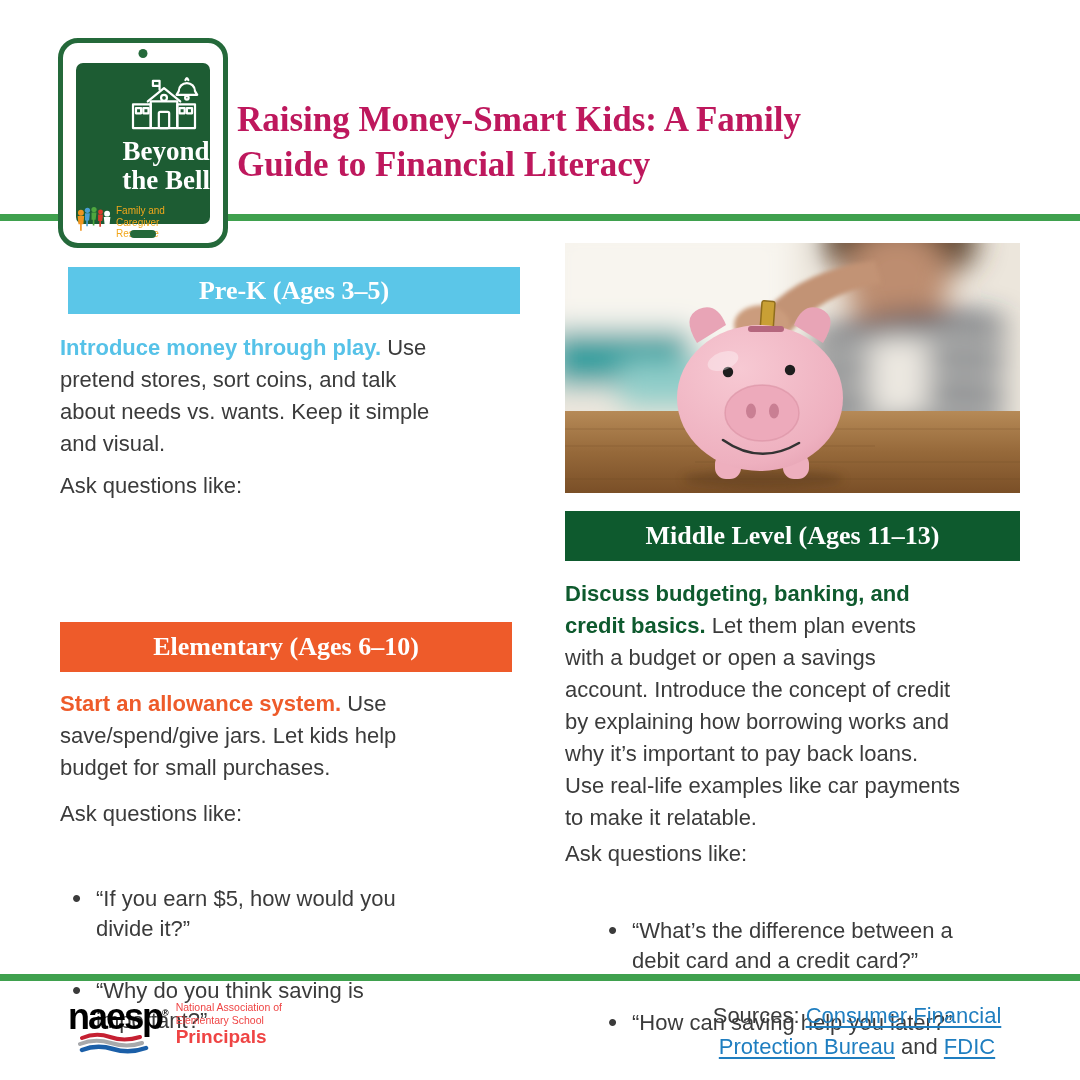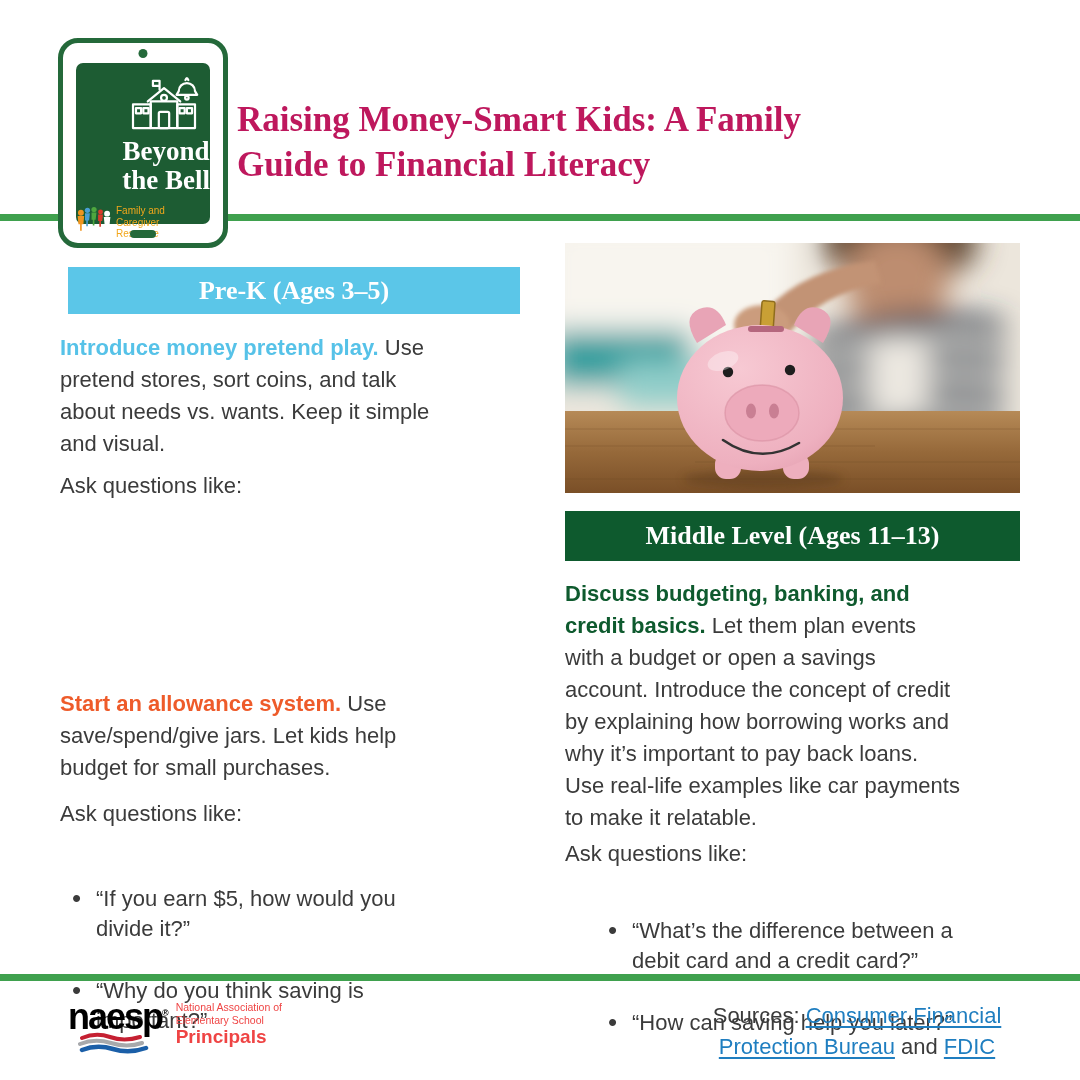--- a/index.html
+++ b/index.html
@@ -126,26 +126,27 @@
 Resource</div>
       </div>
     </div>
     <div class="tablet-home"></div>
   </div>
 
   <h1 class="page-title">Raising Money-Smart Kids: A Family
 Guide to Financial Literacy</h1>
 
   <div class="bar bar-prek">Pre-K (Ages 3–5)</div>
-  <p class="blk p1"><span class="lead lead-blue">Introduce money pretend play.</span><span> Use
+  <p class="blk p1"><span class="lead lead-blue">Introduce money through play.</span><span> Use
 pretend stores, sort coins, and talk
 about needs vs. wants. Keep it simple
 and visual.</span></p>
   <p class="blk ask1">Ask questions like:</p>
 
+  <div class="bar bar-elem">Elementary (Ages 6–10)</div>
   <p class="blk p2"><span class="lead lead-orange">Start an allowance system.</span><span> Use
 save/spend/give jars. Let kids help
 budget for small purchases.</span></p>
   <p class="blk ask2">Ask questions like:</p>
   <ul class="bullets blk ul2">
     <li>“If you earn $5, how would you
 divide it?”</li>
     <li>“Why do you think saving is
 important?”</li>
   </ul>

